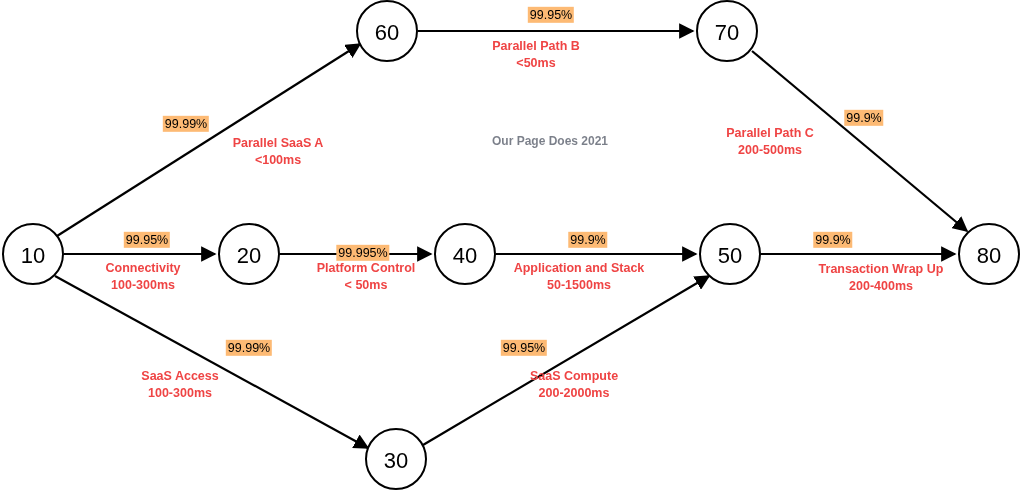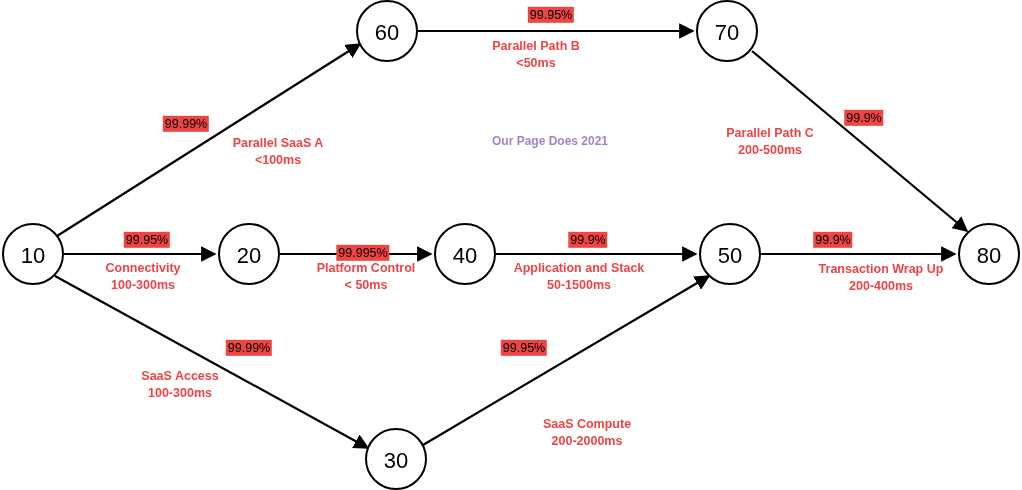--- a/index.html
+++ b/index.html
@@ -36,21 +36,21 @@
   }
   .edge-line {
     stroke: #000000;
     stroke-width: 2.2;
     fill: none;
   }
   .pct-label {
     position: absolute;
     font-size: 12.5px;
     color: #000000;
-    background: #ef4444;
+    background: #fdba74;
     padding: 1px 2px;
     white-space: nowrap;
     transform: translate(-50%, -50%);
     line-height: 1.15;
   }
   .edge-desc {
     position: absolute;
     font-size: 12.5px;
     color: #ef4444;
     text-align: center;
@@ -59,21 +59,21 @@
     line-height: 1.35;
     font-weight: bold;
   }
   .edge-desc .l2 {
     display: block;
     font-weight: bold;
   }
   .watermark {
     position: absolute;
     font-size: 12px;
-    color: #4c1d95;
+    color: #0f172a;
     opacity: 0.55;
     transform: translate(-50%, -50%);
     white-space: nowrap;
     font-weight: bold;
   }
 </style>
 </head>
 <body>
 
 <div id="canvas">
@@ -161,20 +161,20 @@
     <span class="l2">50-1500ms</span>
   </div>
   <div class="edge-desc" style="left:859px; top:278px;margin-left:22px;">
     <span>Transaction Wrap Up</span>
     <span class="l2">200-400ms</span>
   </div>
   <div class="edge-desc" style="left:180px; top:385px;">
     <span>SaaS Access</span>
     <span class="l2">100-300ms</span>
   </div>
-  <div class="edge-desc" style="left:587px; top:385px;margin-top:48px;">
+  <div class="edge-desc" style="left:574px; top:385px;">
     <span>SaaS Compute</span>
     <span class="l2">200-2000ms</span>
   </div>
 
   <div class="watermark" style="left:550px; top:141px;">Our Page Does 2021</div>
 
 </div>
 
 </body></html>

